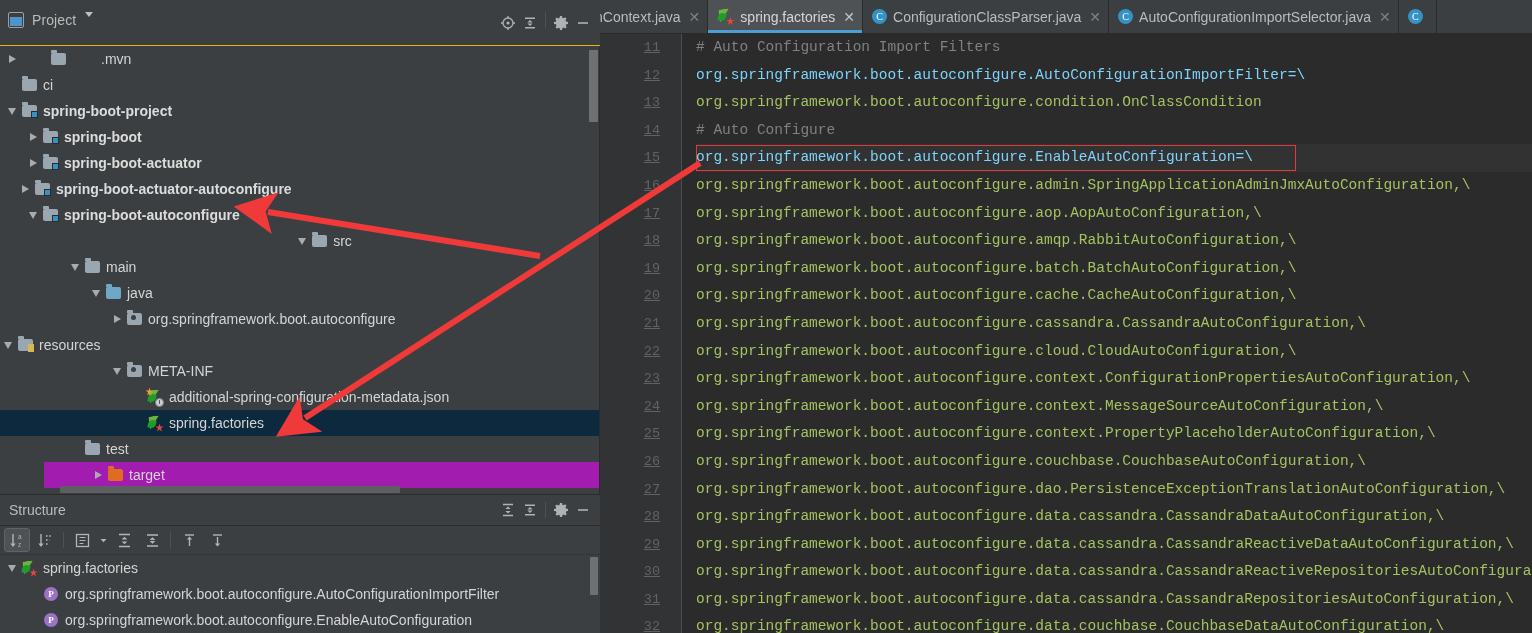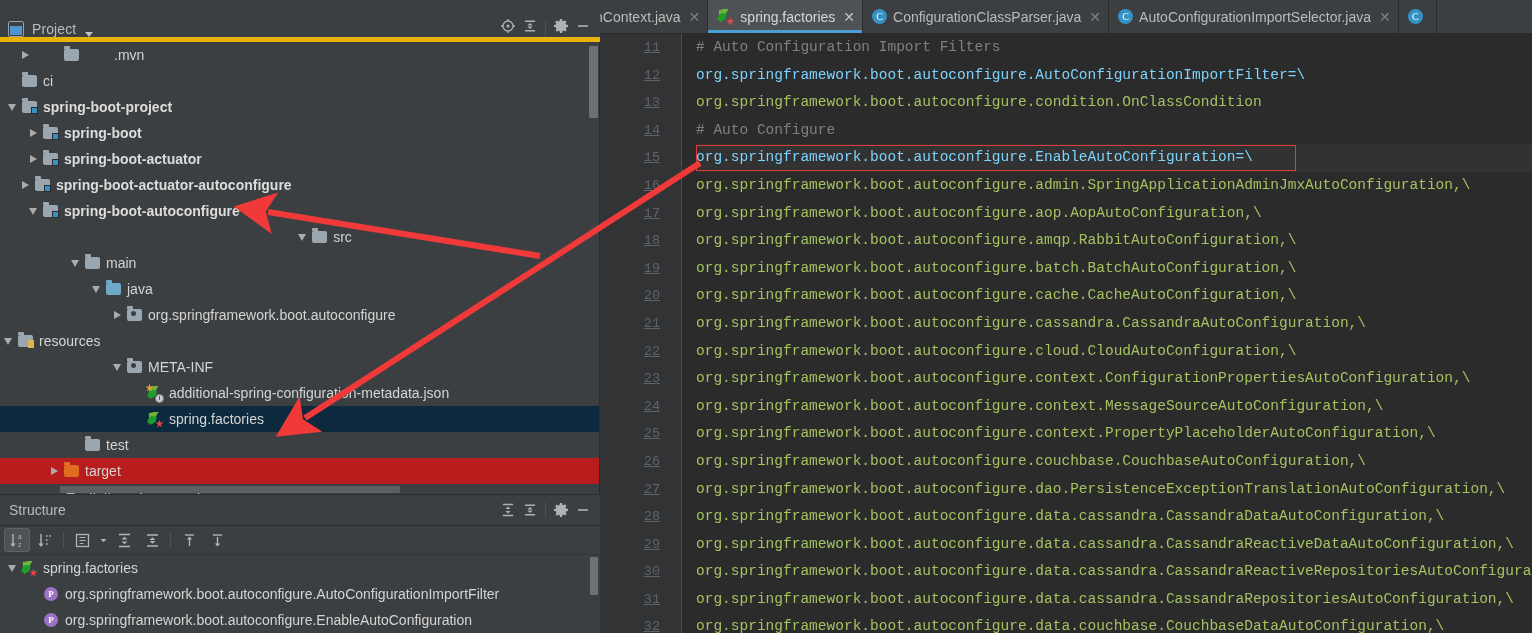--- a/index.html
+++ b/index.html
@@ -7,34 +7,34 @@
     width:1532px;height:633px;overflow:hidden;position:relative;
     font-family:"Liberation Sans", sans-serif;
     -webkit-font-smoothing:antialiased;
   }
   #app{position:absolute;inset:0;display:flex;}
 
   
   #left{width:600px;height:633px;background:#3c3f41;display:flex;flex-direction:column;position:relative;flex:0 0 600px;}
 
   
-  .panel-head{height:33px;background:#3c3f41;display:flex;align-items:flex-end;padding:4px 6px 0 8px;border-bottom:5px solid #eab308;flex:0 0 33px;}
+  .panel-head{height:33px;background:#3c3f41;display:flex;align-items:flex-start;padding:12px 6px 0 8px;border-bottom:1px solid #eab308;flex:0 0 33px;}
   .panel-head .title{font-size:14px;color:#bbbbbb;margin-left:8px;letter-spacing:.1px;}
   .panel-head .spacer{flex:1;}
   .hicon{width:22px;height:22px;display:inline-flex;align-items:center;justify-content:center;color:#afb1b3;}
   .hsep{width:1px;height:16px;background:#4e5254;margin:0 4px;}
   .proj-badge{width:16px;height:16px;border:1px solid #9aa0a6;border-radius:2px;background:#3c3f41;display:inline-block;position:relative;box-sizing:border-box;}
   .proj-badge:after{content:"";position:absolute;left:1px;right:1px;top:4px;bottom:1px;background:#4f94cd;}
   .caret-dn{width:0;height:0;border-left:4px solid transparent;border-right:4px solid transparent;border-top:5px solid #bfbfbf;display:inline-block;margin-left:9px;}
 
   
   #tree{flex:1;overflow:hidden;position:relative;background:#3c3f41;}
   .row{height:26px;display:flex;align-items:center;position:relative;white-space:nowrap;font-size:14px;color:#d4d4d4;box-sizing:border-box;}
   .row.sel{background:#0d293e;}
-  .row.excl{background:#b91c1c;}
+  .row.excl{background:#a21caf;margin-left:44px;}
   .twisty{width:16px;height:26px;display:inline-flex;align-items:center;justify-content:center;flex:0 0 16px;}
   .tri-r{width:0;height:0;border-top:4.5px solid transparent;border-bottom:4.5px solid transparent;border-left:7px solid #a9acaf;}
   .tri-d{width:0;height:0;border-left:4.5px solid transparent;border-right:4.5px solid transparent;border-top:7px solid #a9acaf;}
   .ic{width:18px;height:26px;flex:0 0 18px;display:inline-flex;align-items:center;justify-content:center;margin-right:5px;position:relative;}
   .lbl{font-size:14px;line-height:26px;}
   .bold{font-weight:bold;color:#dcdcdc;}
 
   
   .fld{width:15px;height:12px;background:#9aa7b0;border-radius:1.5px 2px 2px 2px;position:relative;}
   .fld:before{content:"";position:absolute;left:0;top:-3px;width:6px;height:3px;background:#9aa7b0;border-radius:1px 1px 0 0;}
@@ -137,21 +137,21 @@
       </span>
       <span class="hicon">
         <svg width="16" height="16" viewBox="0 0 16 16">
             <path d="M3 8h10" stroke="currentColor" stroke-width="1.6"></path>
           </svg>
       </span>
     </div>
 
     <div id="tree">
       <div id="treerows">
-          <div class="row" style="padding-left: 17px; gap: 29px;">
+          <div class="row" style="padding-left: 4px; gap: 29px;">
             <span class="twisty">
               <i class="tri-r"></i>
             </span>
             <span class="ic">
               <span class="fld"></span>
             </span>
             <span class="lbl">.mvn</span>
           </div>
           <div class="row" style="padding-left: 4px;">
             <span class="twisty"></span>

